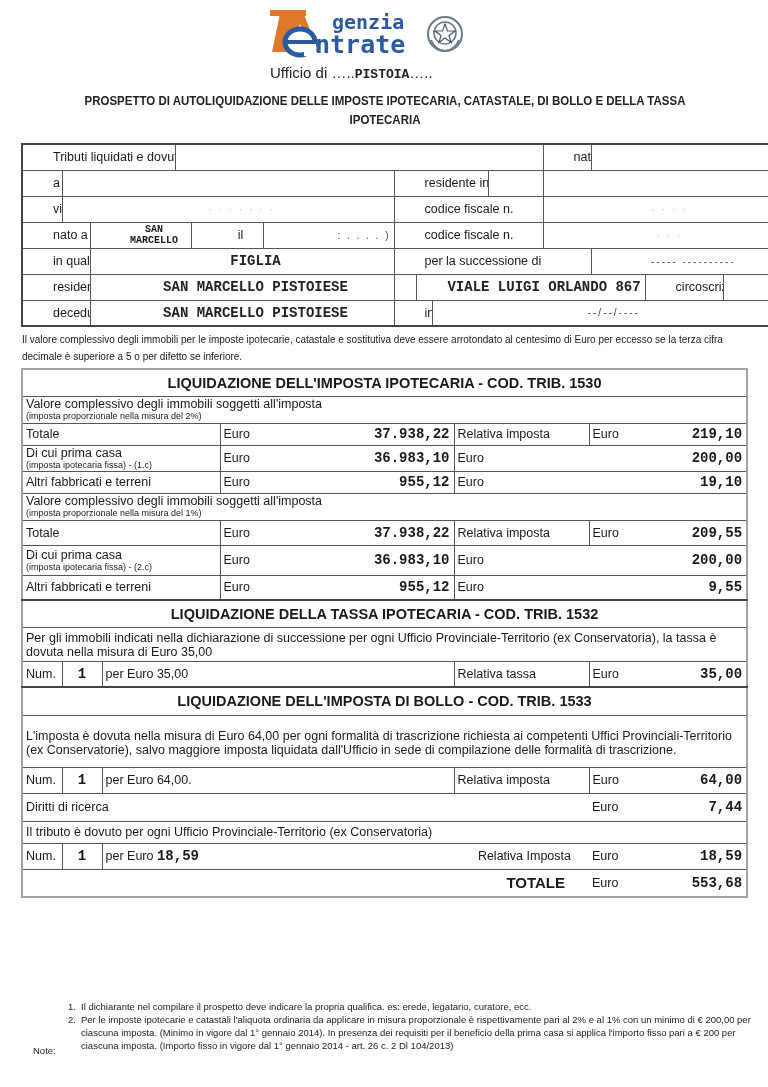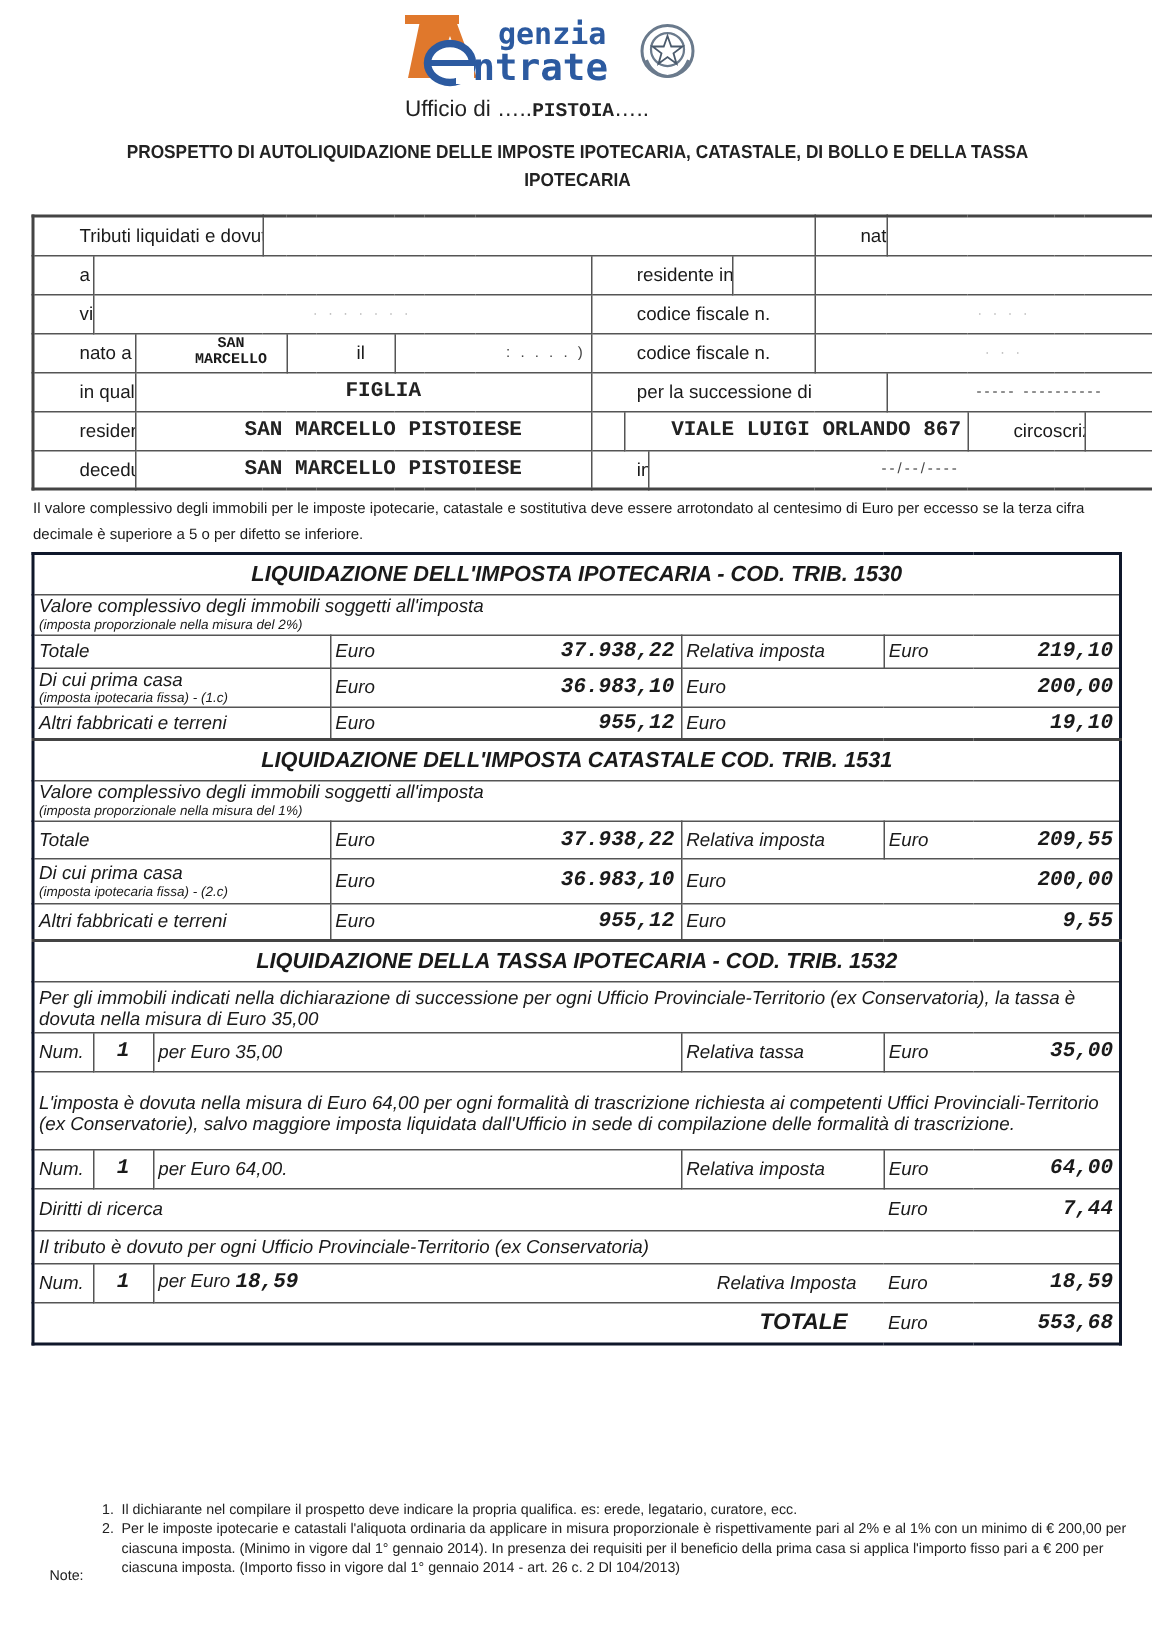--- a/index.html
+++ b/index.html
@@ -23,21 +23,21 @@
 
   .t-person { position: absolute; left: 21px; top: 143px; width: 725px; border: 2px solid #444; }
   .t-person td { height: 26px; padding-left: 30px; }
   .val { font-family: "Liberation Mono", monospace; font-weight: bold; font-size: 14px; text-align: center; color: #222; }
   .val-small { font-family: "Liberation Mono", monospace; font-weight: bold; font-size: 10px; line-height: 11px; text-align: center; white-space: normal; }
   .blur { color: #bbb; letter-spacing: 2px; font-size: 10px; text-align: center; }
   .blur-dark { color: #444; letter-spacing: 2px; font-size: 10px; text-align: center; }
 
   .note-round { position: absolute; left: 22px; top: 331px; width: 728px; font-size: 10px; line-height: 17px; }
 
-  .t-main { position: absolute; left: 21px; top: 368px; width: 725px; border: 2px solid #0f172a; font-style: italic; }
+  .t-main { position: absolute; left: 21px; top: 368px; width: 725px; border: 2px solid #a3a3a3; }
   .t-main td { height: 22px; }
   .sec-head td { text-align: center; font-weight: bold; font-size: 14.5px; height: 27px; border-top: 2px solid #444; }
   .sec-head-first td { border-top: none; }
   .desc { font-size: 12.5px; line-height: 14px; white-space: normal; }
   .desc small { font-size: 9px; display: block; line-height: 11px; }
   .num { font-family: "Liberation Mono", monospace; font-weight: bold; font-size: 14px; text-align: right; padding-right: 4px; }
   .noborder-r { border-right: none !important; }
   .noborder-l { border-left: none !important; }
   .total-label { font-weight: bold; font-size: 15px; text-align: right; padding-right: 24px; }
   .center { text-align: center; }
@@ -188,23 +188,20 @@
     <td class="num noborder-l">200,00</td>
   </tr>
   <tr>
     <td colspan="3">Altri fabbricati e terreni</td>
     <td class="noborder-r">Euro</td>
     <td class="num noborder-l">955,12</td>
     <td class="noborder-r" colspan="2">Euro</td>
     <td class="num noborder-l">19,10</td>
   </tr>
 
-  <tr class="sec-head">
-    <td colspan="8">LIQUIDAZIONE DELL'IMPOSTA CATASTALE COD. TRIB. 1531</td>
-  </tr>
   <tr>
     <td colspan="8" class="desc" style="height:27px;">
       <span>Valore complessivo degli immobili soggetti all'imposta</span>
       <small>(imposta proporzionale nella misura del 1%)</small>
     </td>
   </tr>
   <tr>
     <td colspan="3" style="height:25px;">Totale</td>
     <td class="noborder-r">Euro</td>
     <td class="num noborder-l">37.938,22</td>
@@ -238,20 +235,23 @@
   </tr>
   <tr>
     <td style="height:26px;">Num.</td>
     <td class="center mono" style="font-weight:bold;font-size:14px;">1</td>
     <td colspan="3">per Euro 35,00</td>
     <td>Relativa tassa</td>
     <td class="noborder-r">Euro</td>
     <td class="num noborder-l">35,00</td>
   </tr>
 
+  <tr class="sec-head">
+    <td colspan="8" style="height:28px;">LIQUIDAZIONE DELL'IMPOSTA DI BOLLO - COD. TRIB. 1533</td>
+  </tr>
   <tr>
     <td colspan="8" class="desc" style="height:52px;padding-top:4px;">L'imposta è dovuta nella misura di Euro 64,00 per ogni formalità di trascrizione richiesta ai competenti Uffici Provinciali-Territorio (ex Conservatorie), salvo maggiore imposta liquidata dall'Ufficio in sede di compilazione delle formalità di trascrizione.</td>
   </tr>
   <tr>
     <td style="height:26px;">Num.</td>
     <td class="center mono" style="font-weight:bold;font-size:14px;">1</td>
     <td colspan="3">per Euro 64,00.</td>
     <td>Relativa imposta</td>
     <td class="noborder-r">Euro</td>
     <td class="num noborder-l">64,00</td>

